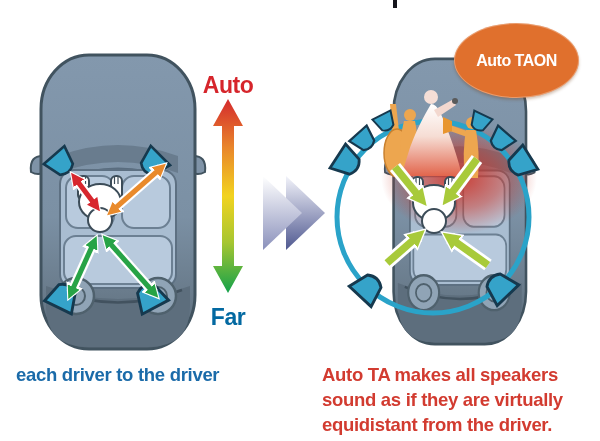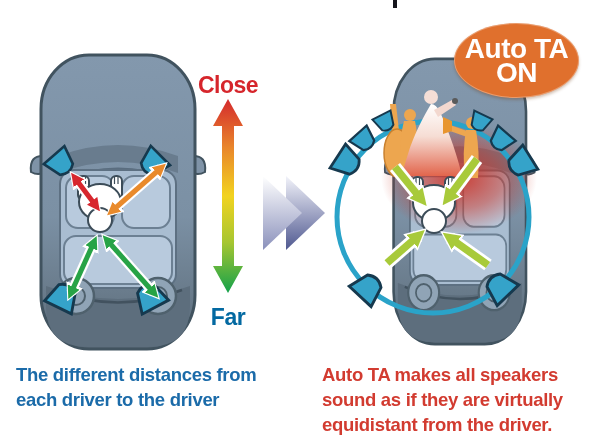--- a/index.html
+++ b/index.html
@@ -7,22 +7,22 @@
     position:relative;width:600px;height:441px;background:#fff;overflow:hidden;
     font-family:"Liberation Sans",sans-serif;
   }
   .stage svg{position:absolute;left:0;top:0;}
   .artifact{position:absolute;left:393px;top:0;width:4px;height:8px;background:#15151c;}
   .scale-label{position:absolute;width:90px;text-align:center;font-weight:bold;font-size:23px;letter-spacing:-0.5px;}
   .close-label{left:183px;top:72px;color:#d6252b;}
   .far-label{left:183px;top:304px;color:#0369a1;}
   .badge{
     position:absolute;left:454px;top:23px;width:125px;height:75px;border-radius:50%;
-    background:#e0702d;color:#fff;display:flex;flex-direction:column;align-items:center;justify-content:center;
-    font-weight:bold;font-size:28px;line-height:24px;letter-spacing:-0.5px;
+    background:#e0702d;color:#fff;display:flex;flex-direction:row;align-items:center;justify-content:center;
+    font-weight:bold;font-size:16px;line-height:24px;letter-spacing:-0.5px;
     box-shadow:0 2px 3px rgba(110,55,15,.30), inset 0 0 0 1px rgba(255,255,255,.30);
   }
   .caption{position:absolute;top:362px;width:290px;font-weight:bold;font-size:18.5px;line-height:25px;letter-spacing:-0.3px;}
   .caption-left{left:16px;color:#1b6ba9;}
   .caption-right{left:322px;color:#d23b30;}
 </style>
 </head>
 <body>
 
 <div class="stage">
@@ -194,30 +194,29 @@
           <line x1="387" y1="263" x2="418" y2="236" stroke="#a8ca3a" stroke-width="7.5" marker-end="url(#mL)"></line>
         </g>
         <g>
           <line x1="488" y1="265" x2="450" y2="238" stroke="#ffffff" stroke-width="13" marker-end="url(#mW2)"></line>
           <line x1="488" y1="265" x2="450" y2="238" stroke="#a8ca3a" stroke-width="7.5" marker-end="url(#mL)"></line>
         </g>
       </g>
     </g>
   </svg>
 
-  <div class="scale-label close-label">Close</div>
+  <div class="scale-label close-label">Auto</div>
   <div class="scale-label far-label">Far</div>
 
   <div class="badge">
     <div>Auto TA</div>
     <div>ON</div>
   </div>
 
   <div class="caption caption-left">
-    <div>The different distances from</div>
     <div>each driver to the driver</div>
   </div>
 
   <div class="caption caption-right">
     <div>Auto TA makes all speakers</div>
     <div>sound as if they are virtually</div>
     <div>equidistant from the driver.</div>
   </div>
 
 </div>

